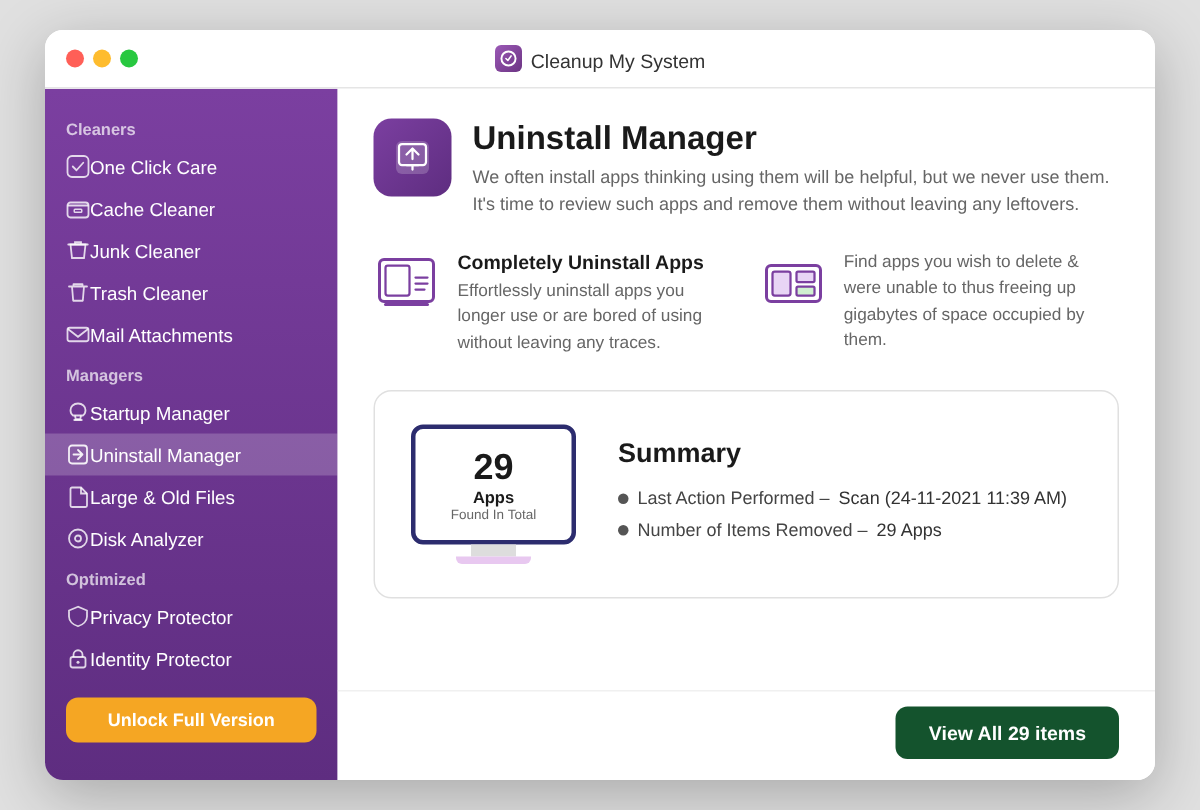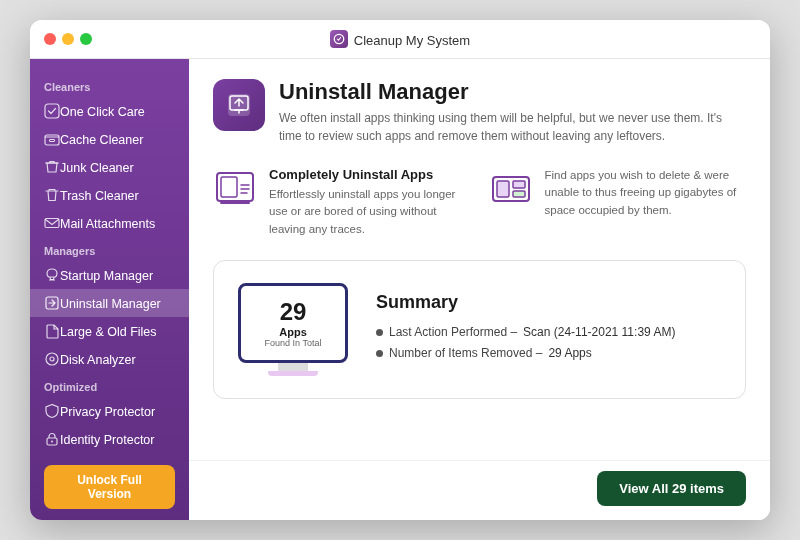--- a/index.html
+++ b/index.html
@@ -63,21 +63,21 @@
       align-items: center;
       justify-content: center;
     }
     .title-icon svg { width: 12px; height: 12px; }
     .main-content {
       display: flex;
       flex: 1;
       overflow: hidden;
     }
     .sidebar {
-      width: 159px;
+      width: 195px;
       background: linear-gradient(180deg, #7b3fa0 0%, #5e2d80 100%);
       padding: 14px 0;
       display: flex;
       flex-direction: column;
       justify-content: space-between;
     }
     .sidebar-nav { flex: 1; }
     .sidebar-section-label {
       font-size: 11px;
       font-weight: 600;

